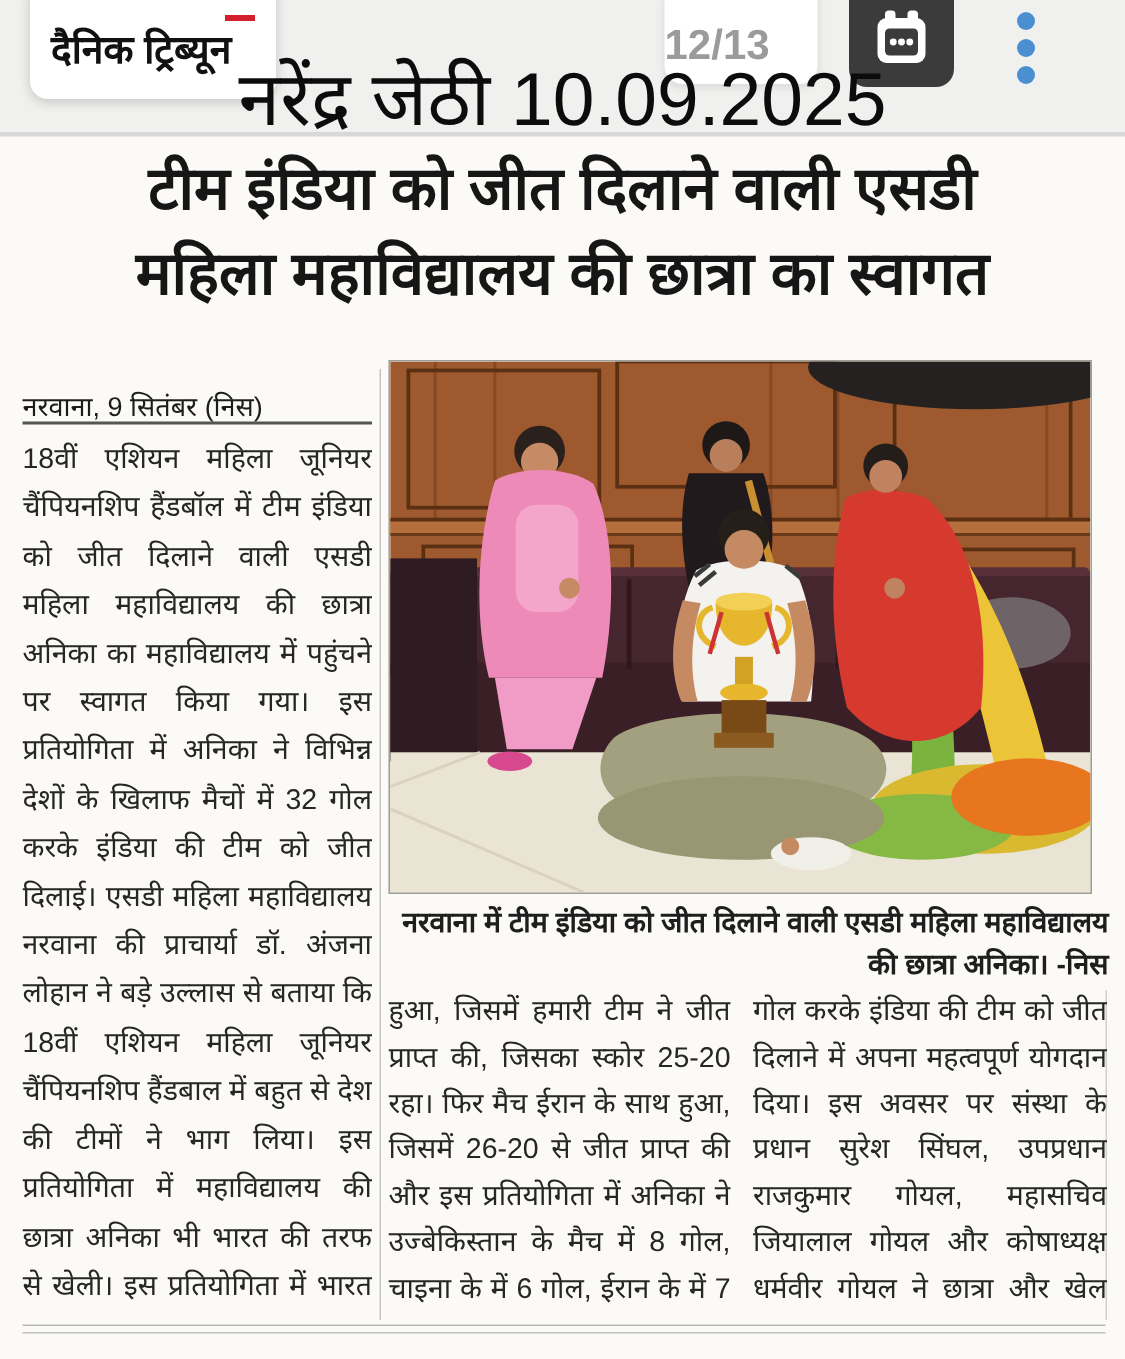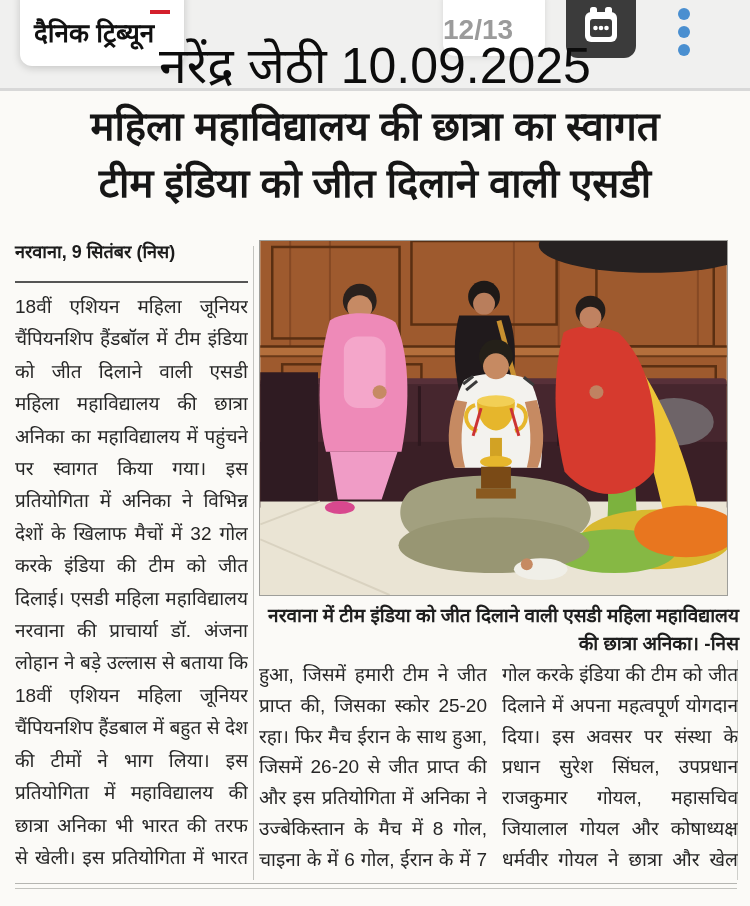--- a/index.html
+++ b/index.html
@@ -18,21 +18,21 @@
                    font-size:28px;font-weight:700;color:#9b9b9b;}
   .cal-btn{position:absolute;left:566px;top:-12px;width:70px;height:70px;background:#3b3b3b;border-radius:12px;}
   .cal-btn svg{position:absolute;left:15px;top:18px;}
   .kebab{position:absolute;left:678px;top:8px;width:14px;height:50px;}
   .kebab i{display:block;width:12px;height:12px;border-radius:50%;background:#4a8fd0;margin:0 0 6px 0;}
   .overlay-title{position:absolute;left:50%;top:30px;transform:translateX(-50%);
                  font-size:50px;font-weight:400;color:#0c0c0c;white-space:nowrap;z-index:5;}
   
   .headline{position:absolute;left:0;top:98px;width:750px;text-align:center;
             font-size:40px;line-height:57px;font-weight:700;color:#161616;}
-  .dateline{position:absolute;left:15px;top:239px;font-size:18px;font-weight:700;color:#1c1c1c;}
+  .dateline{position:absolute;left:15px;top:258px;font-size:18px;font-weight:400;color:#1c1c1c;}
   .dateline-rule{position:absolute;left:15px;top:281px;width:233px;height:2px;background:#555;}
   .col{position:absolute;font-size:19px;line-height:32.4px;color:#262626;text-align:justify;overflow:hidden;}
   .col-left{left:15px;top:291px;width:233px;height:586px;}
   .col-mid{left:259px;top:660px;width:228px;height:218px;line-height:30.8px;}
   .col-right{left:502px;top:660px;width:236px;height:218px;line-height:30.8px;}
   .v-rule{position:absolute;left:253px;top:246px;width:1px;height:634px;background:#c4c4c0;}
   .v-rule-right{position:absolute;left:737px;top:660px;width:1px;height:220px;background:#cfcfcb;}
   .bottom-rule-1{position:absolute;left:15px;top:883px;width:722px;height:1px;background:#b5b5b1;}
   .bottom-rule-2{position:absolute;left:15px;top:888px;width:722px;height:1px;background:#c2c2be;}
   .photo-frame{position:absolute;left:259px;top:240px;width:469px;height:356px;
@@ -71,22 +71,22 @@
 
   <div class="kebab">
     <i></i>
     <i></i>
     <i></i>
   </div>
 
   <div class="overlay-title">नरेंद्र जेठी 10.09.2025</div>
 
   <div class="headline">
+    <div>टीम इंडिया को जीत दिलाने वाली एसडी</div>
     <div>महिला महाविद्यालय की छात्रा का स्वागत</div>
-    <div>टीम इंडिया को जीत दिलाने वाली एसडी</div>
   </div>
 
   <div class="dateline">नरवाना, 9 सितंबर (निस)</div>
   <div class="dateline-rule"></div>
 
   <div class="v-rule"></div>
   <div class="v-rule-right"></div>
 
   <div class="col col-left">18वीं एशियन महिला जूनियर चैंपियनशिप हैंडबॉल में टीम इंडिया को जीत दिलाने वाली एसडी महिला महाविद्यालय की छात्रा अनिका का महाविद्यालय में पहुंचने पर स्वागत किया गया। इस प्रतियोगिता में अनिका ने विभिन्न देशों के खिलाफ मैचों में 32 गोल करके इंडिया की टीम को जीत दिलाई। एसडी महिला महाविद्यालय नरवाना की प्राचार्या डॉ. अंजना लोहान ने बड़े उल्लास से बताया कि 18वीं एशियन महिला जूनियर चैंपियनशिप हैंडबाल में बहुत से देश की टीमों ने भाग लिया। इस प्रतियोगिता में महाविद्यालय की छात्रा अनिका भी भारत की तरफ से खेली। इस प्रतियोगिता में भारत की टीम का बहुत सी टीमों के साथ मैच हुआ। सबसे पहले मैच उज्बेकिस्तान, फिर चाइना, हांगकांग के साथ और चौथा मैच कजाकिस्तान के साथ</div>
   <div class="col col-mid">हुआ, जिसमें हमारी टीम ने जीत प्राप्त की, जिसका स्कोर 25-20 रहा। फिर मैच ईरान के साथ हुआ, जिसमें 26-20 से जीत प्राप्त की और इस प्रतियोगिता में अनिका ने उज्बेकिस्तान के मैच में 8 गोल, चाइना के में 6 गोल, ईरान के में 7 गोल और हांग कांग के मैच में 11</div>

